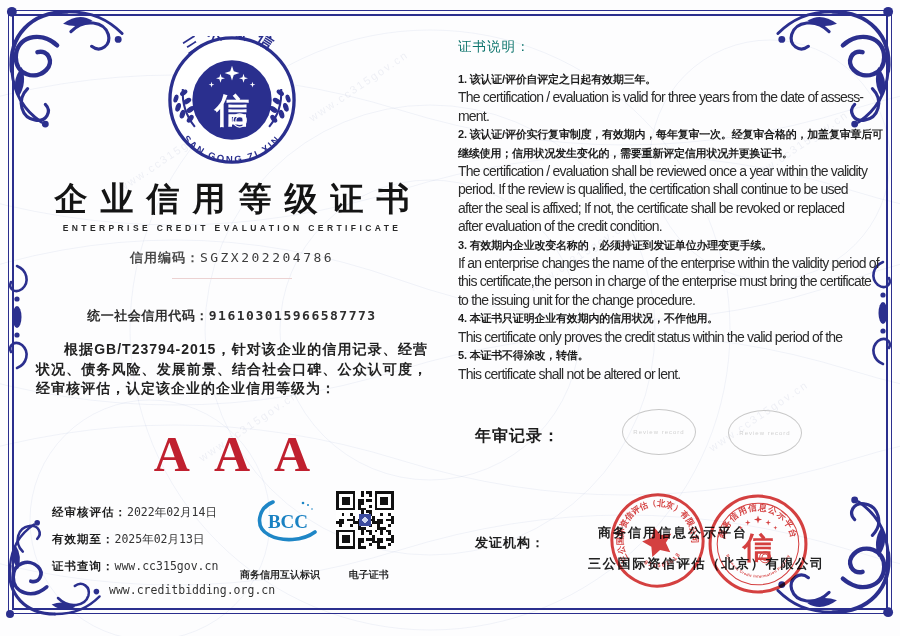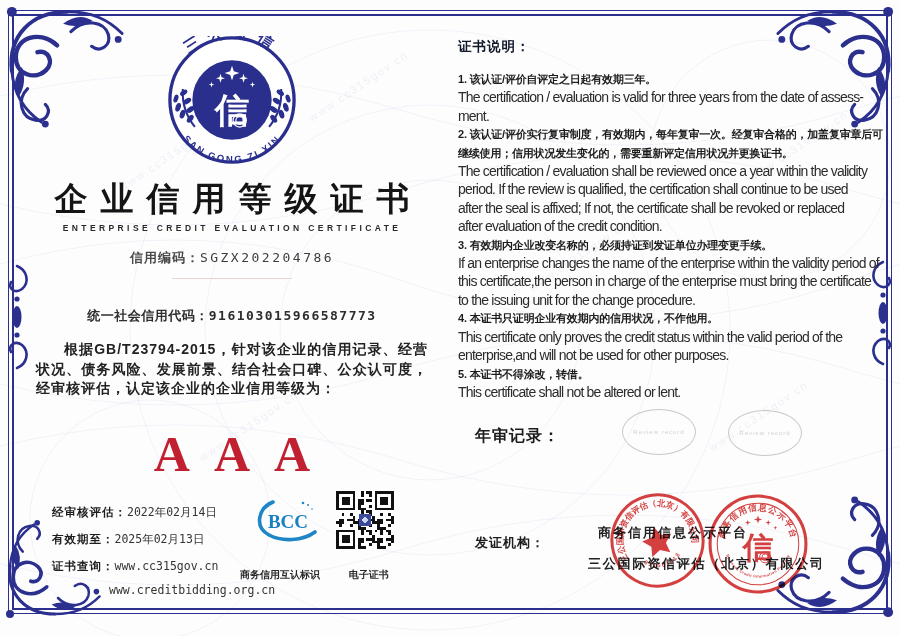--- a/index.html
+++ b/index.html
@@ -33,21 +33,21 @@
   .issueblock{position:absolute;left:52px;top:499px;font-size:11.5px;line-height:27px;color:#222;white-space:nowrap;}
   .issueblock .lbl{font-weight:bold;letter-spacing:1px;color:#1e1e1e;}
   .issueblock .val{font-family:"DejaVu Sans Mono",monospace;color:#333;}
   .url2row{margin-left:57px;line-height:21px;}
   .bcc{position:absolute;left:256px;top:497px;width:64px;height:50px;}
   .qr{position:absolute;left:336px;top:491px;width:58px;height:58px;}
   .bottomlabels{position:absolute;top:568px;left:240px;width:160px;font-size:10px;font-weight:bold;color:#2a2a2a;white-space:nowrap;}
   .bottomlabels .l2{margin-left:26px;}
   
   .rightcol{position:absolute;left:458px;top:38px;width:414px;}
-  .instrhead{font-size:13.5px;font-weight:bold;color:#0f172a;letter-spacing:1px;}
+  .instrhead{font-size:13.5px;font-weight:normal;color:#0f766e;letter-spacing:1px;}
   .instr{margin-top:14px;}
   .instr .cn{font-size:11px;font-weight:bold;color:#1c1c1c;line-height:18.4px;letter-spacing:-.2px;white-space:nowrap;}
   .instr .en{font-family:Liberation Sans, sans-serif;font-size:14px;letter-spacing:-.8px;color:#2b2b2b;line-height:18.4px;white-space:nowrap;}
   .reviewlbl{position:absolute;left:475px;top:426px;font-size:16px;font-weight:bold;color:#1c1c1c;letter-spacing:1px;}
   .oval{position:absolute;width:72px;height:44px;border:1px solid #c8c8c8;border-radius:50%;display:flex;align-items:center;justify-content:center;}
   .oval span{font-size:6px;color:#d2d2d2;letter-spacing:1px;}
   .oval.o1{left:622px;top:409px;}
   .oval.o2{left:728px;top:410px;}
   .issuerlbl{position:absolute;left:475px;top:526px;font-size:13px;font-weight:bold;color:#1c1c1c;letter-spacing:1px;margin-top:8px;}
   .platline{position:absolute;left:598px;top:524px;font-size:13px;font-weight:bold;color:#222;letter-spacing:2px;white-space:nowrap;}
@@ -358,21 +358,20 @@
       </div>
       <div>
         <div class="cn">3. 有效期内企业改变名称的，必须持证到发证单位办理变更手续。</div>
         <div class="en">If an enterprise changes the name of the enterprise within the validity period of</div>
         <div class="en">this certificate,the person in charge of the enterprise must bring the certificate</div>
         <div class="en">to the issuing unit for the change procedure.</div>
       </div>
       <div>
         <div class="cn">4. 本证书只证明企业有效期内的信用状况，不作他用。</div>
         <div class="en">This certificate only proves the credit status within the valid period of the</div>
-        <div class="en">enterprise,and will not be used for other purposes.</div>
       </div>
       <div>
         <div class="cn">5. 本证书不得涂改，转借。</div>
         <div class="en">This certificate shall not be altered or lent.</div>
       </div>
     </div>
   </div>
 
   <div class="reviewlbl">年审记录：</div>
   <div class="oval o1">

